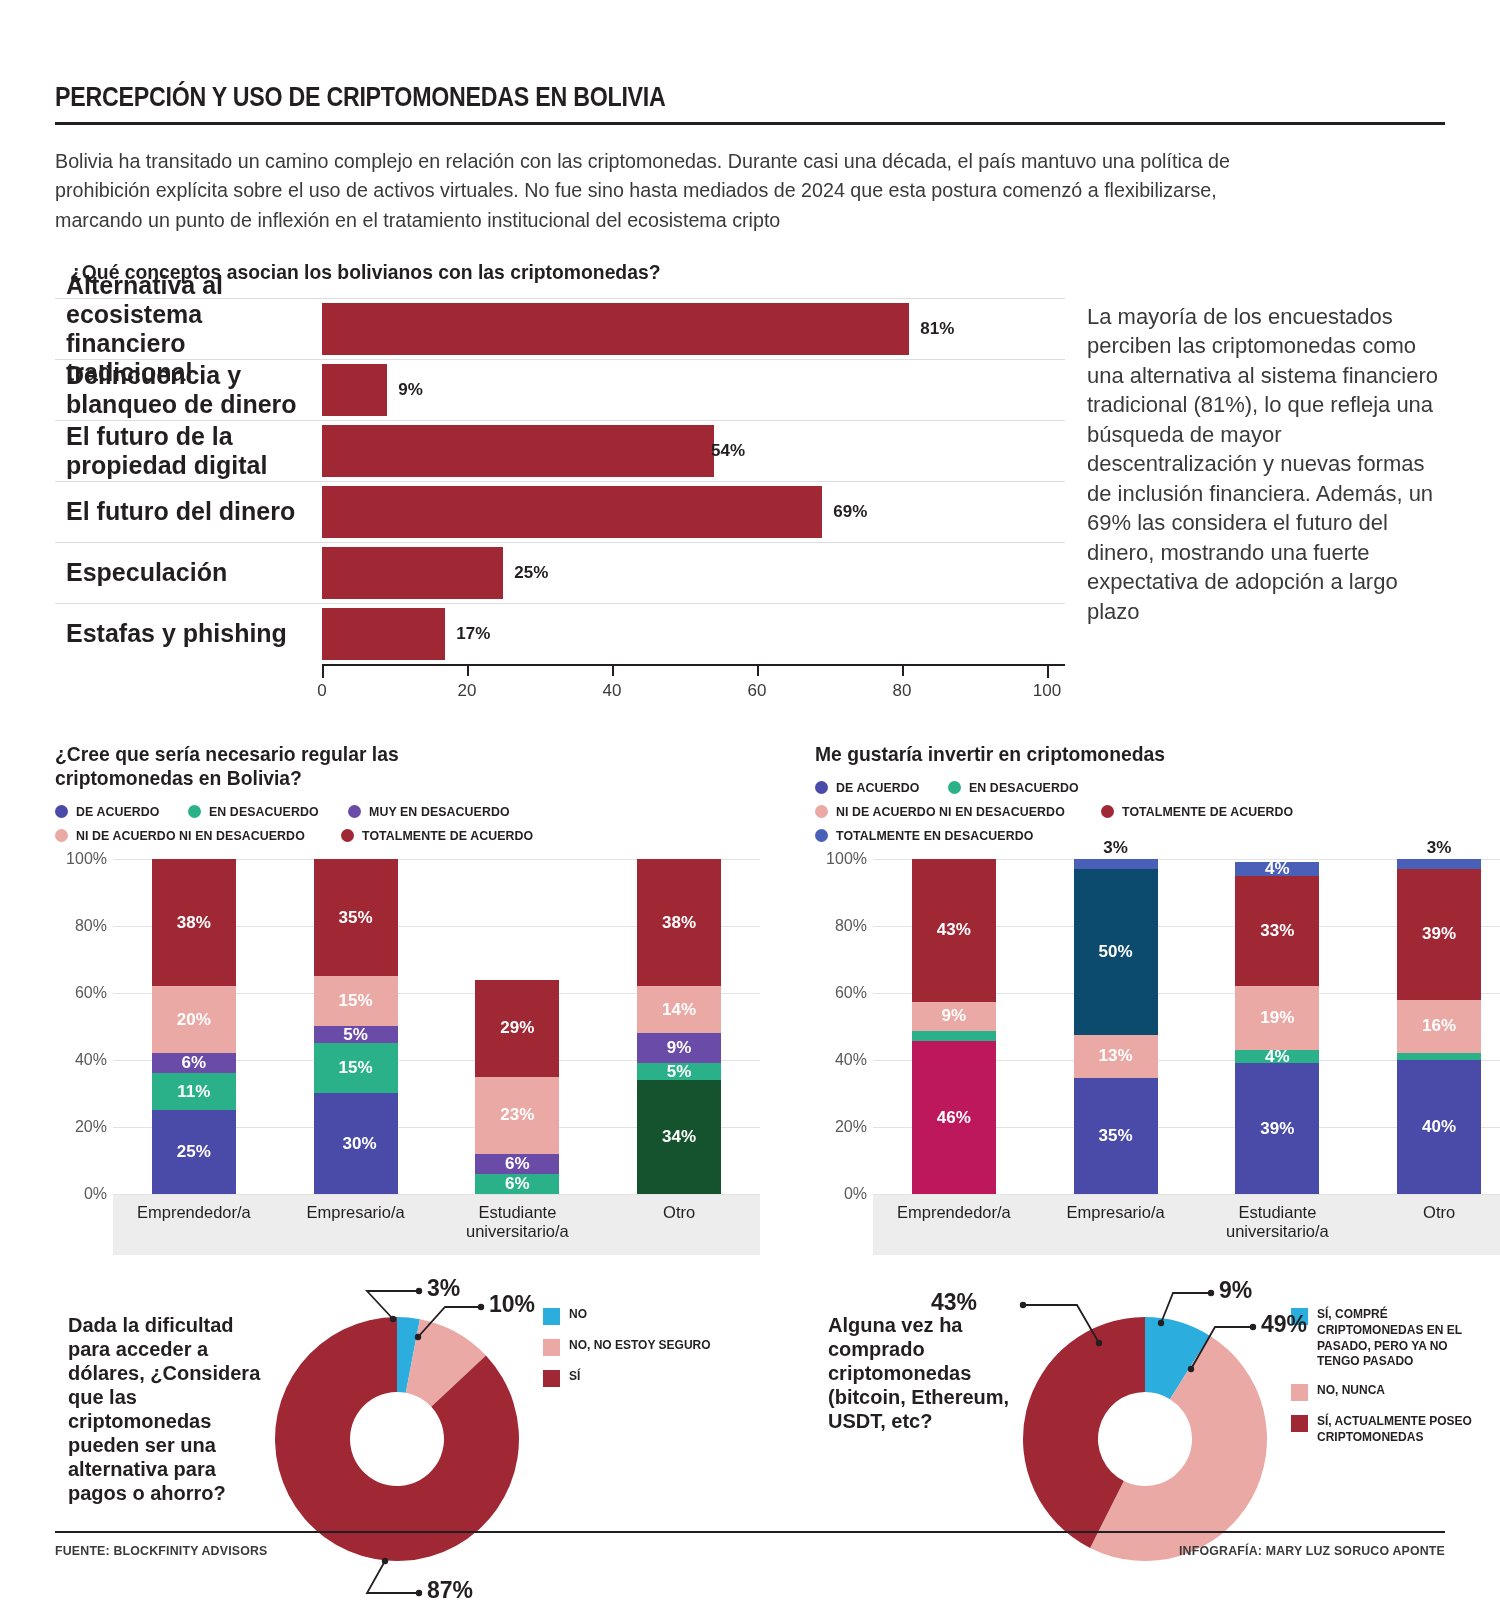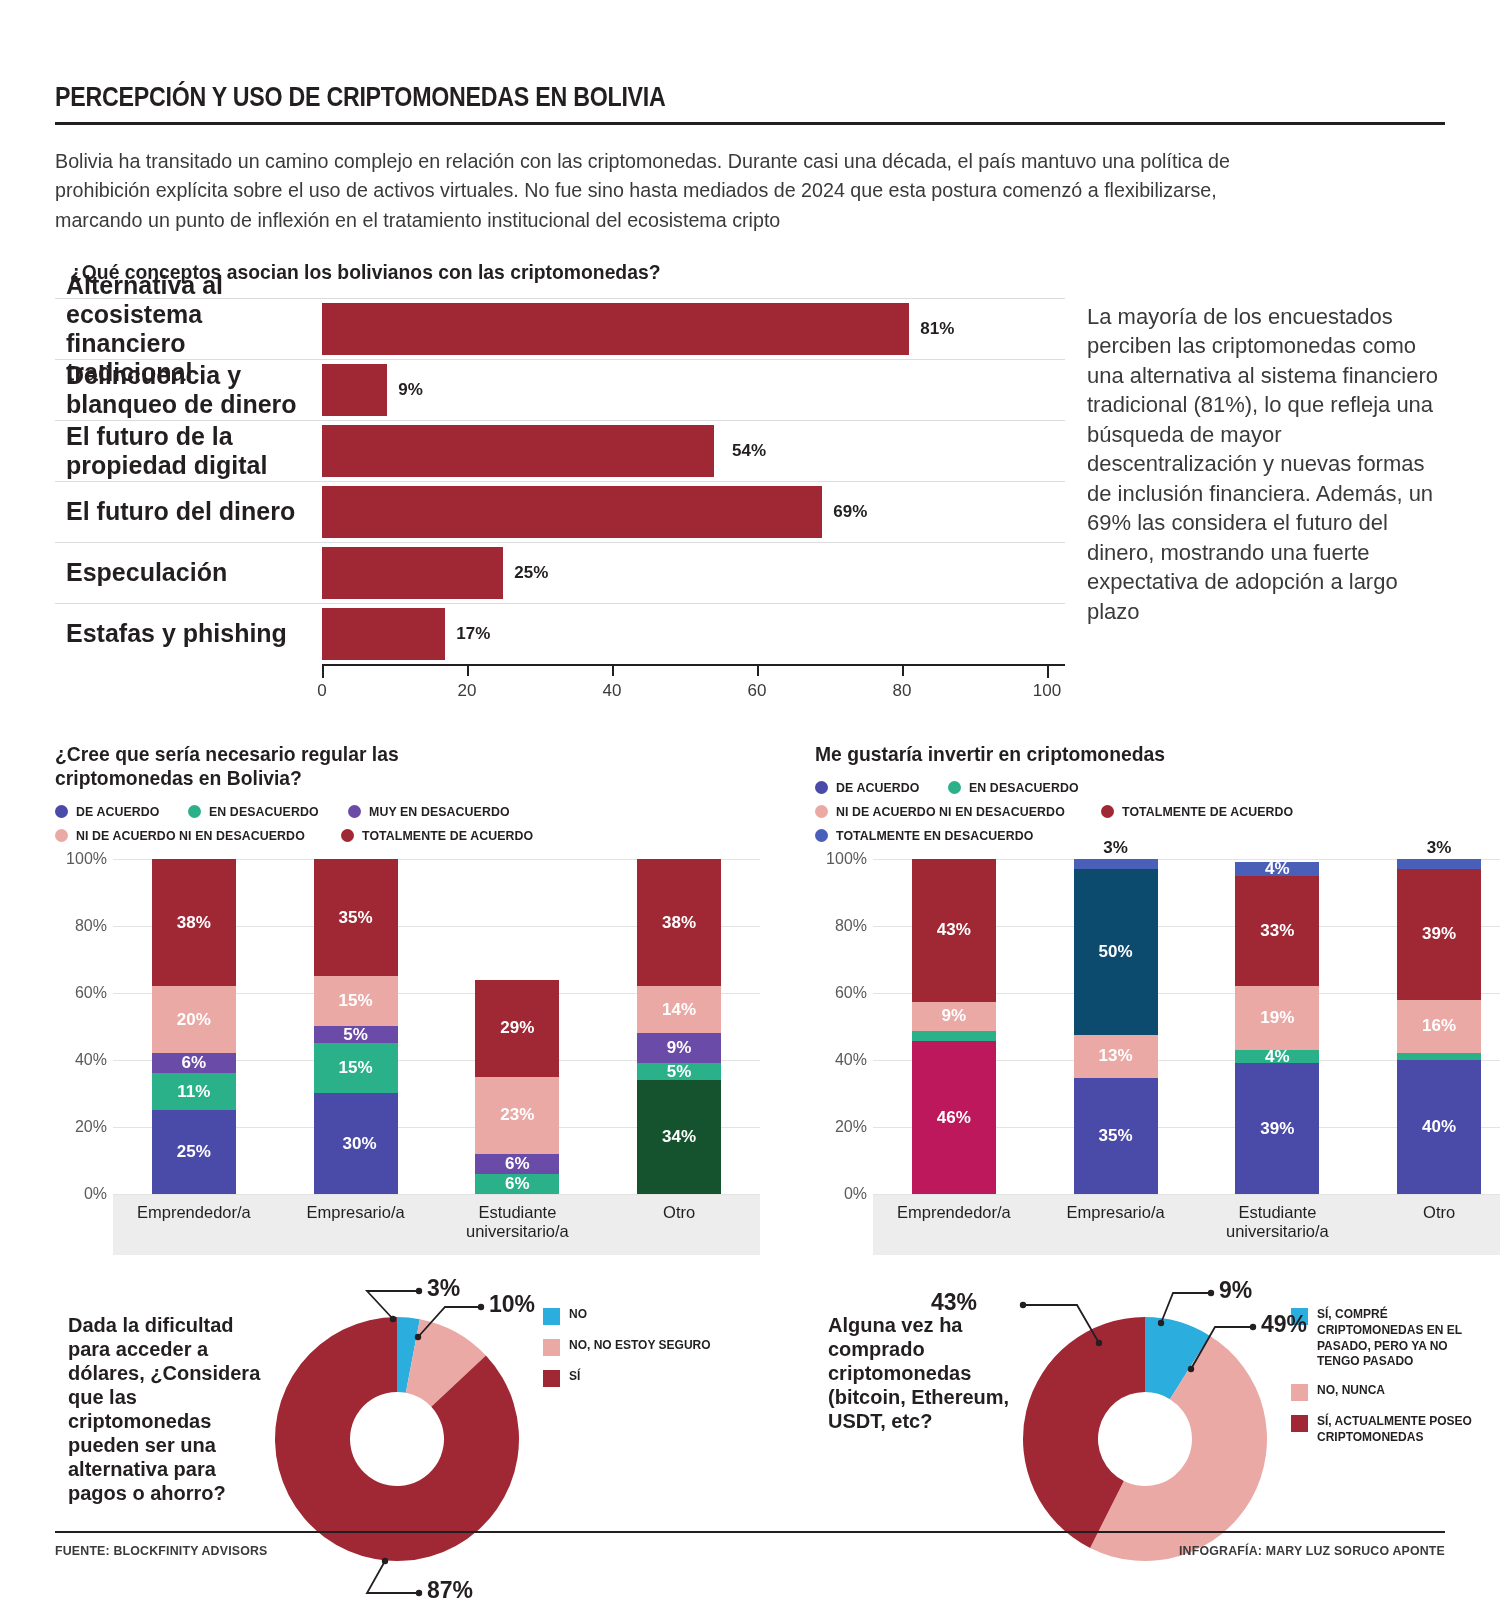--- a/index.html
+++ b/index.html
@@ -177,21 +177,21 @@
             <div class="hb-label">Delincuencia y blanqueo de dinero</div>
             <div class="hb-track">
               <div class="hb-bar" style="width: 65.25px; background: rgb(160, 40, 52);"></div>
               <div class="hb-val" style="left: 76.25px;">9%</div>
             </div>
           </div>
           <div class="hb-row">
             <div class="hb-label">El futuro de la propiedad digital</div>
             <div class="hb-track">
               <div class="hb-bar" style="width: 391.5px; background: rgb(160, 40, 52);"></div>
-              <div class="hb-val" style="left: 410px;">54%</div>
+              <div class="hb-val" style="left: 389px;">54%</div>
             </div>
           </div>
           <div class="hb-row">
             <div class="hb-label">El futuro del dinero</div>
             <div class="hb-track">
               <div class="hb-bar" style="width: 500.25px; background: rgb(160, 40, 52);"></div>
               <div class="hb-val" style="left: 511.25px;">69%</div>
             </div>
           </div>
           <div class="hb-row">

